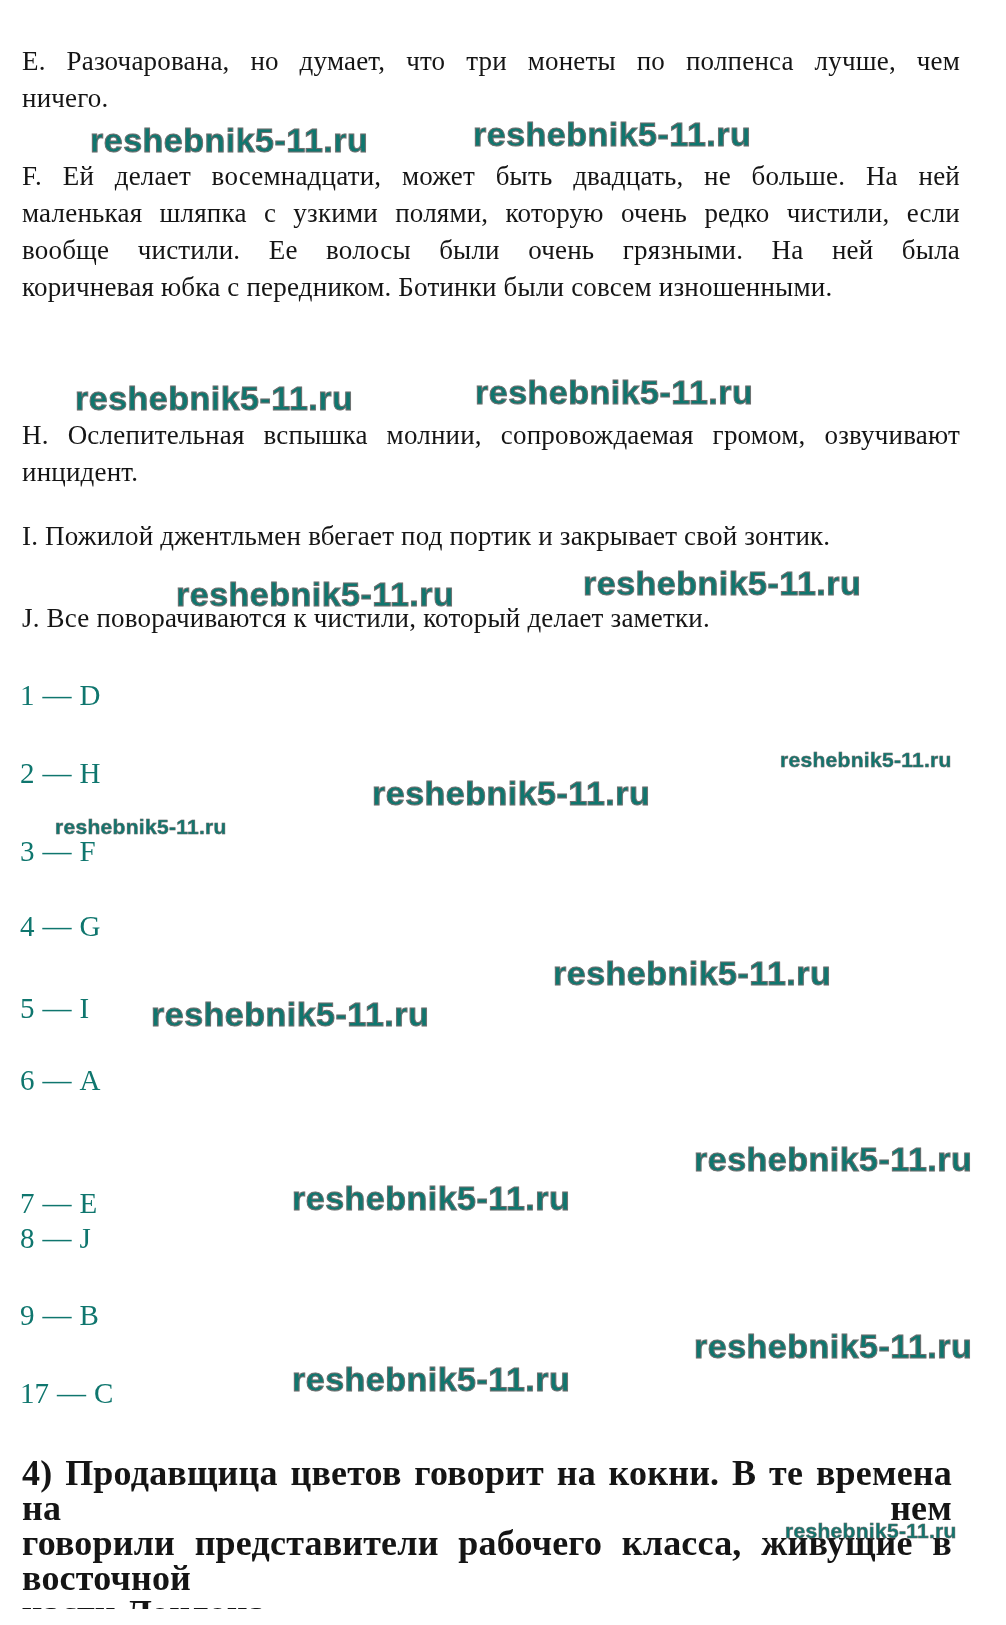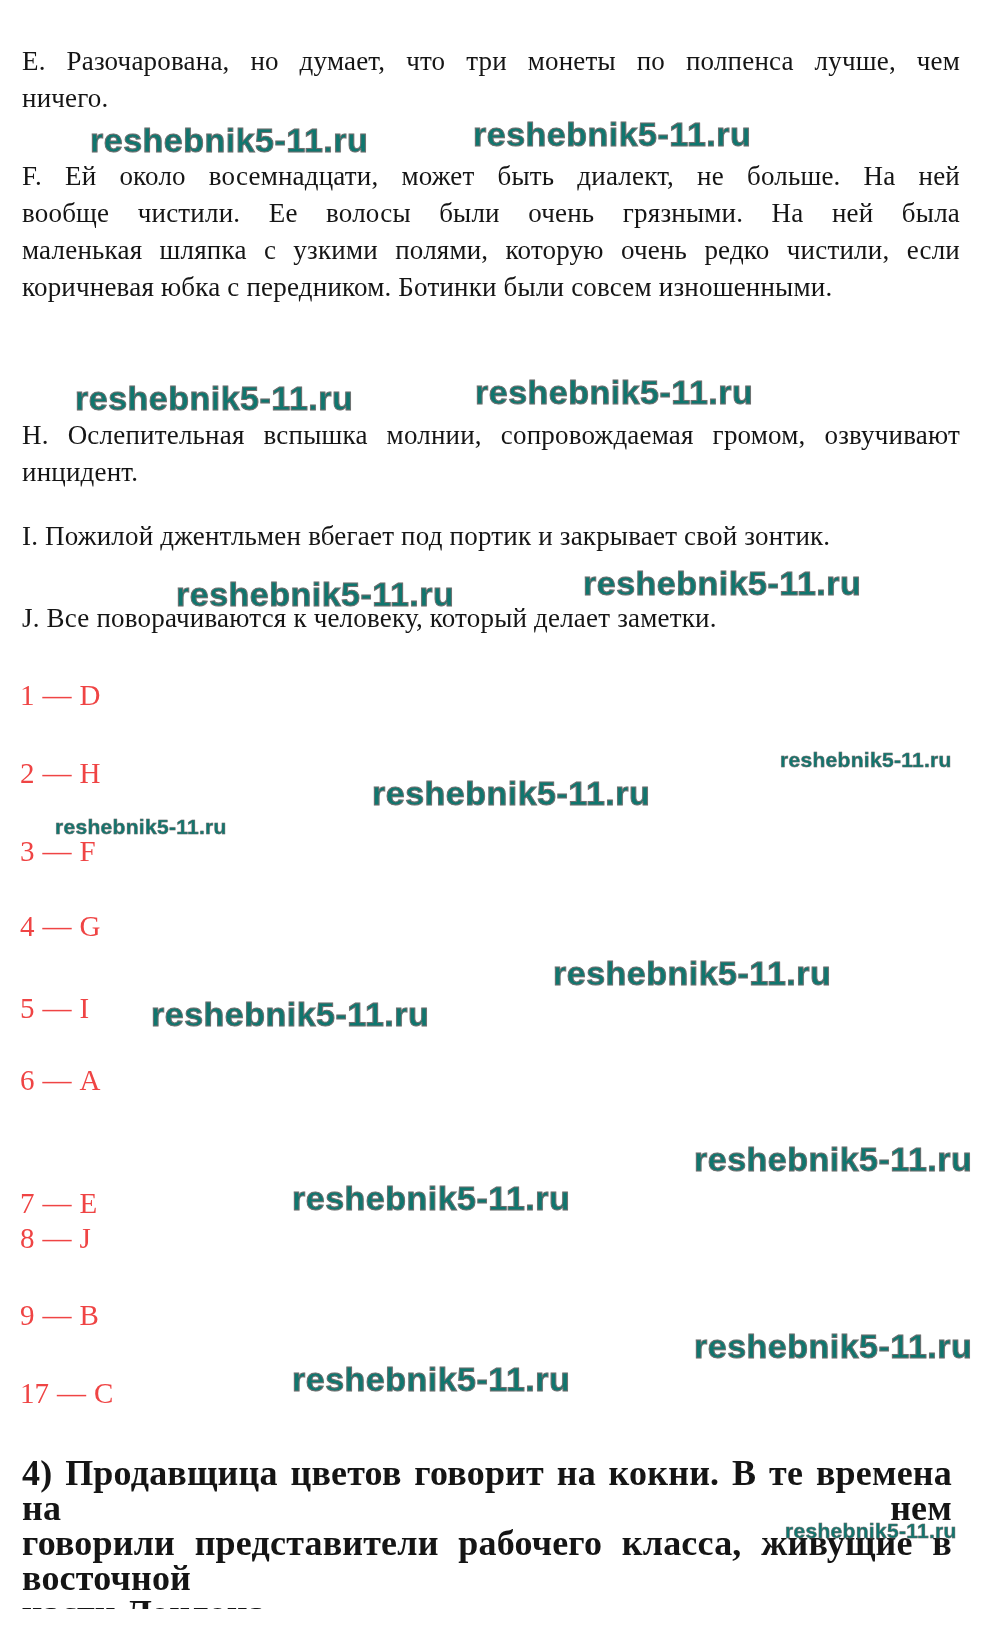--- a/index.html
+++ b/index.html
@@ -28,21 +28,21 @@
     font-weight: bold;
     font-size: 36px;
     line-height: 35px;
     width: 930px;
   }
   .answer {
     position: absolute;
     left: 20px;
     font-size: 29px;
     line-height: 1;
-    color: #ef4444;
+    color: #0f766e;
     white-space: nowrap;
   }
   .answer .sep { margin: 0 8px; }
   .wm {
     position: absolute;
     font-family: Liberation Sans, sans-serif;
     font-weight: bold;
     line-height: 1;
     white-space: nowrap;
     color: #0f766e;
@@ -59,44 +59,44 @@
 
   <div class="para" style="top:43px">
     <div class="jl">Е. Разочарована, но думает, что три монеты по полпенса лучше, чем</div>
     <div class="ll">ничего.</div>
   </div>
 
   <div class="wm wm-lg" style="left:90px; top:123px">reshebnik5-11.ru</div>
   <div class="wm wm-lg" style="left:473px; top:117px">reshebnik5-11.ru</div>
 
   <div class="para" style="top:158px">
-    <div class="jl">F. Ей около восемнадцати, может быть диалект, не больше. На ней</div>
+    <div class="jl">F. Ей делает восемнадцати, может быть двадцать, не больше. На ней</div>
+    <div class="jl">маленькая шляпка с узкими полями, которую очень редко чистили, если</div>
     <div class="jl">вообще чистили. Ее волосы были очень грязными. На ней была</div>
-    <div class="jl">маленькая шляпка с узкими полями, которую очень редко чистили, если</div>
     <div class="ll">коричневая юбка с передником. Ботинки были совсем изношенными.</div>
   </div>
 
 
   <div class="wm wm-lg" style="left:75px; top:381px">reshebnik5-11.ru</div>
   <div class="wm wm-lg" style="left:475px; top:375px">reshebnik5-11.ru</div>
 
   <div class="para" style="top:518px">
     <div class="ll">I. Пожилой джентльмен вбегает под портик и закрывает свой зонтик.</div>
   </div>
 
   <div class="para" style="top:417px">
     <div class="jl">Н. Ослепительная вспышка молнии, сопровождаемая громом, озвучивают</div>
     <div class="ll">инцидент.</div>
   </div>
 
   <div class="wm wm-lg" style="left:176px; top:577px">reshebnik5-11.ru</div>
   <div class="wm wm-lg" style="left:583px; top:566px">reshebnik5-11.ru</div>
 
   <div class="para" style="top:600px">
-    <div class="ll">J. Все поворачиваются к человеку, который делает заметки.</div>
+    <div class="ll">J. Все поворачиваются к чистили, который делает заметки.</div>
   </div>
 
   <div class="answer" style="top:681px"><span>1</span><span class="sep">—</span><span>D</span></div>
   <div class="answer" style="top:759px"><span>2</span><span class="sep">—</span><span>H</span></div>
   <div class="answer" style="top:837px"><span>3</span><span class="sep">—</span><span>F</span></div>
   <div class="answer" style="top:912px"><span>4</span><span class="sep">—</span><span>G</span></div>
   <div class="answer" style="top:994px"><span>5</span><span class="sep">—</span><span>I</span></div>
   <div class="answer" style="top:1066px"><span>6</span><span class="sep">—</span><span>A</span></div>
   <div class="answer" style="top:1189px"><span>7</span><span class="sep">—</span><span>E</span></div>
   <div class="answer" style="top:1224px"><span>8</span><span class="sep">—</span><span>J</span></div>

